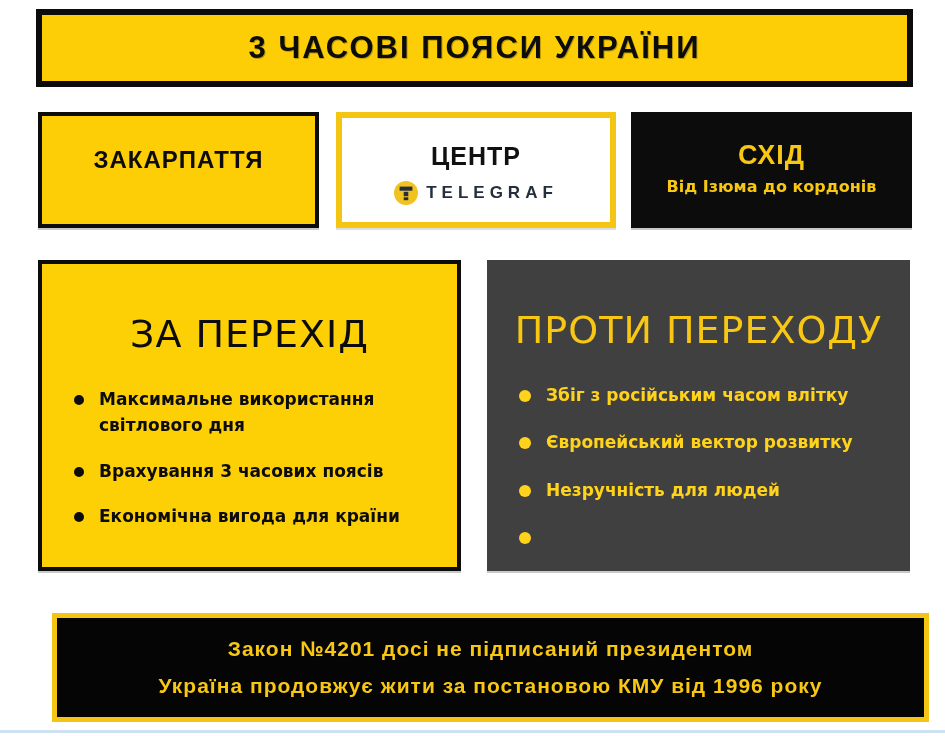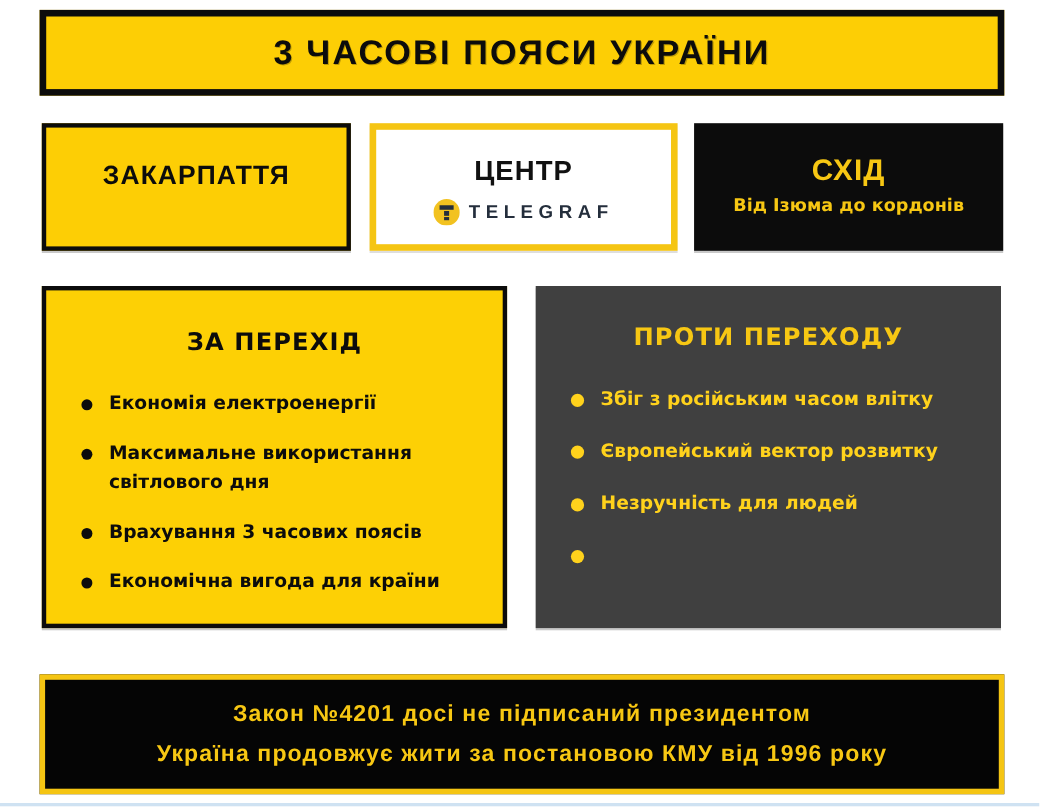--- a/index.html
+++ b/index.html
@@ -51,42 +51,42 @@
   
   .panel{ top:260px; height:311px; }
   .panel-yellow{
     left:38px; width:423px; background:#FDD005; border:4px solid #0c0c0c;
     box-shadow:0 2px 0 #c9c9c9;
   }
   .panel-black{
     left:487px; width:423px; background:#404040; box-shadow:0 2px 0 #c9c9c9;
   }
   .panel h2{
-    margin-top:35px; text-align:center; font-size:22px; font-weight:700;
+    margin-top:48px; text-align:center; font-size:38px; font-weight:400;
     letter-spacing:1px; font-family:"DejaVu Sans", sans-serif;
   }
   .panel-yellow h2{ color:#0c0c0c; }
   .panel-black h2{ color:#F7C713; }
 
   .bullets{ margin-top:30px; padding-left:32px; padding-right:16px; list-style:none; }
   .bullet-item{
     display:flex; align-items:flex-start; gap:15px;
     font-family:"DejaVu Sans", sans-serif; font-weight:700; font-size:17px;
     line-height:1.55; margin-bottom:19px;
   }
   .panel-yellow .bullet-item{ color:#0c0c0c; }
   .panel-black .bullet-item{ color:#FFD21C; margin-bottom:21px; }
   .dot{ flex:0 0 auto; width:10px; height:10px; border-radius:50%; margin-top:9px; }
   .panel-yellow .dot{ background:#0c0c0c; }
   .panel-black .dot{ background:#FFD21C; width:12px; height:12px; margin-top:8px; }
   .bullet-text{ max-width:345px; }
 
   
   .banner-bottom{
-    left:36px; top:613px; width:877px; height:109px;
+    left:52px; top:613px; width:877px; height:109px;
     background:#050505; border:5px solid #F5C513;
     display:flex; flex-direction:column; align-items:center; justify-content:center;
     gap:13px;
   }
   .banner-bottom .line{
     color:#F7C713; font-weight:800; letter-spacing:1px;
     font-size:21px; text-shadow:1px 1px 0 rgba(0,0,0,.6);
   }
 
   
@@ -121,24 +121,20 @@
 <div class="abs zone zone-black">
   <div class="zone-label">СХІД</div>
   <div class="zone-sub">Від Ізюма до кордонів</div>
 </div>
 
 <div class="abs panel panel-yellow">
   <h2>ЗА ПЕРЕХІД</h2>
   <ul class="bullets">
     <li class="bullet-item">
       <span class="dot"></span>
-      <span class="bullet-text">Економія електроенергії</span>
-    </li>
-    <li class="bullet-item">
-      <span class="dot"></span>
       <span class="bullet-text">Максимальне використання світлового дня</span>
     </li>
     <li class="bullet-item">
       <span class="dot"></span>
       <span class="bullet-text">Врахування 3 часових поясів</span>
     </li>
     <li class="bullet-item">
       <span class="dot"></span>
       <span class="bullet-text">Економічна вигода для країни</span>
     </li>

